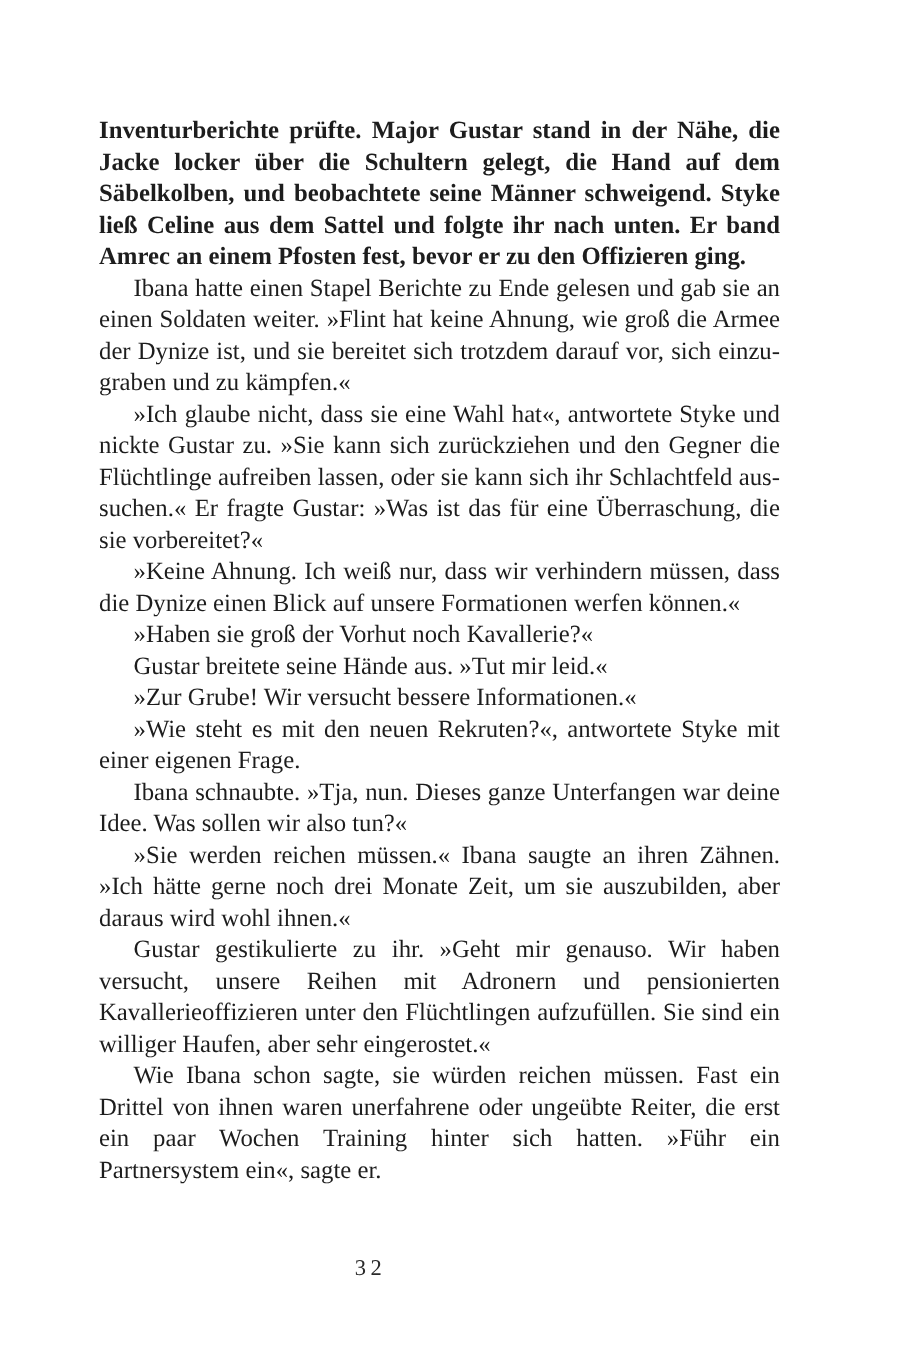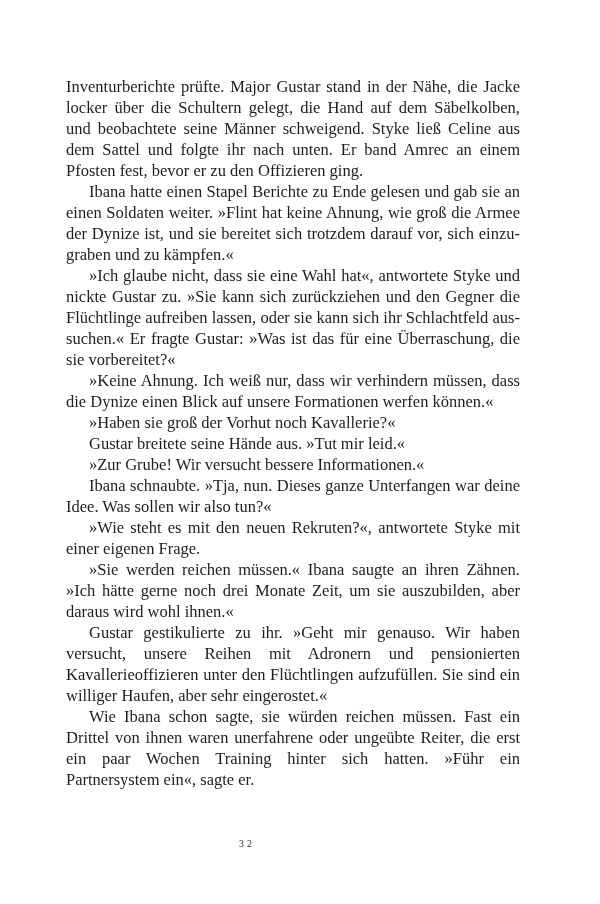--- a/index.html
+++ b/index.html
@@ -32,47 +32,48 @@
     hyphens: manual;
     -webkit-hyphens: manual;
   }
   .text-block p {
     margin: 0;
     padding: 0;
     text-indent: 23px;
   }
   .text-block p:first-child {
     text-indent: 0;
+    font-weight: bold;
   }
   .page-number {
     position: absolute;
     top: 838px;
     left: 0;
     width: 494px;
     text-align: center;
-    font-size: 10px;
+    font-size: 15px;
     letter-spacing: 3px;
     color: #2a2a2a;
   }
 </style>
 </head>
 <body>
 
 <div class="book-page">
 
   <div class="text-block">
     <p>Inventurberichte prüfte. Major Gustar stand in der Nähe, die Jacke locker über die Schultern gelegt, die Hand auf dem Säbelkolben, und beobachtete seine Männer schweigend. Styke ließ Celine aus dem Sattel und folgte ihr nach unten. Er band Amrec an einem Pfosten fest, bevor er zu den Offizieren ging.</p>
     <p>Ibana hatte einen Stapel Berichte zu Ende gelesen und gab sie an einen Soldaten weiter. »Flint hat keine Ahnung, wie groß die Armee der Dynize ist, und sie bereitet sich trotzdem darauf vor, sich einzu­graben und zu kämpfen.«</p>
     <p>»Ich glaube nicht, dass sie eine Wahl hat«, antwortete Styke und nickte Gustar zu. »Sie kann sich zurückziehen und den Gegner die Flüchtlinge aufreiben lassen, oder sie kann sich ihr Schlachtfeld aus­suchen.« Er fragte Gustar: »Was ist das für eine Überraschung, die sie vorbereitet?«</p>
     <p>»Keine Ahnung. Ich weiß nur, dass wir verhindern müssen, dass die Dynize einen Blick auf unsere Formationen werfen können.«</p>
     <p>»Haben sie groß der Vorhut noch Kavallerie?«</p>
     <p>Gustar breitete seine Hände aus. »Tut mir leid.«</p>
     <p>»Zur Grube! Wir versucht bessere Informationen.«</p>
+    <p>»Wie steht es mit den neuen Rekruten?«, antwortete Styke mit einer eigenen Frage.</p>
     <p>Ibana schnaubte. »Tja, nun. Dieses ganze Unterfangen war deine Idee. Was sollen wir also tun?«</p>
-    <p>»Wie steht es mit den neuen Rekruten?«, antwortete Styke mit einer eigenen Frage.</p>
     <p>»Sie werden reichen müssen.« Ibana saugte an ihren Zähnen. »Ich hätte gerne noch drei Monate Zeit, um sie auszubilden, aber daraus wird wohl ihnen.«</p>
     <p>Gustar gestikulierte zu ihr. »Geht mir genauso. Wir haben versucht, unsere Reihen mit Adronern und pensionierten Kavallerieoffizieren unter den Flüchtlingen aufzufüllen. Sie sind ein williger Haufen, aber sehr eingerostet.«</p>
     <p>Wie Ibana schon sagte, sie würden reichen müssen. Fast ein Drittel von ihnen waren unerfahrene oder ungeübte Reiter, die erst ein paar Wochen Training hinter sich hatten. »Führ ein Partnersystem ein«, sagte er.</p>
   </div>
 
   <div class="page-number">32</div>
 
 </div>
 
 </body></html>

